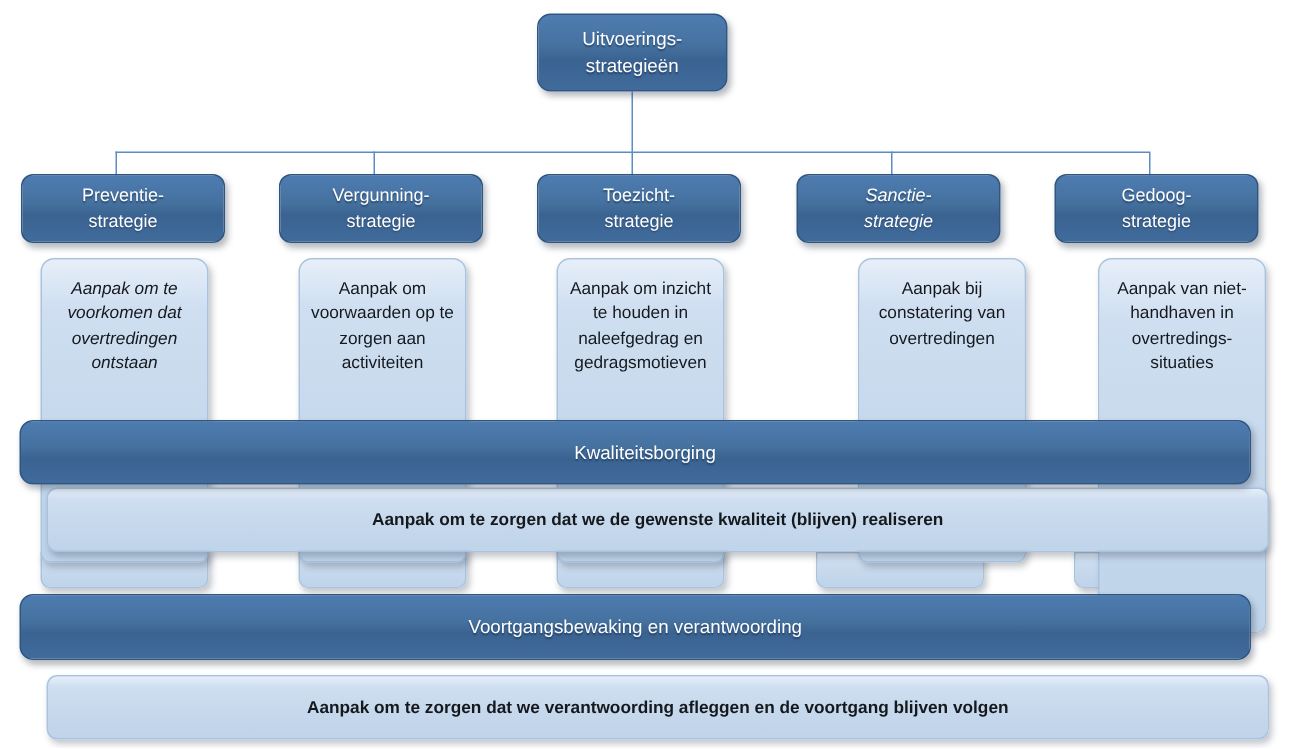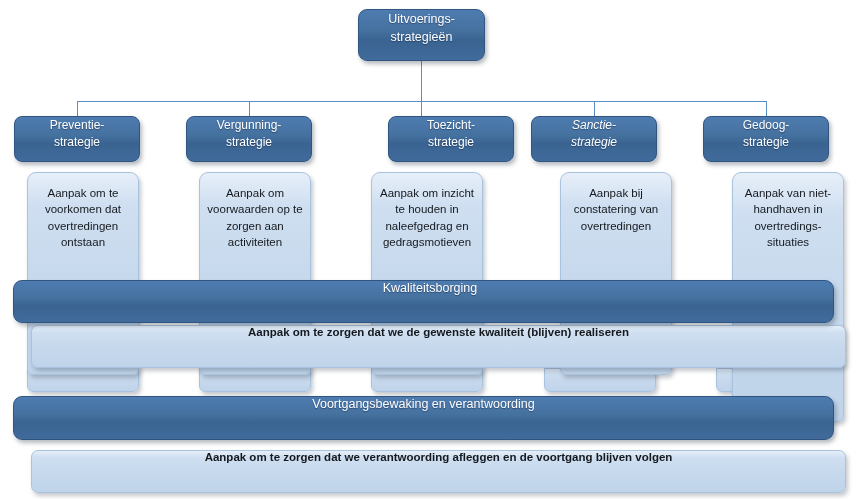--- a/index.html
+++ b/index.html
@@ -19,21 +19,21 @@
   
   .conn{position:absolute;background:#5B8CC4;}
   .conn-v{width:1px;}
   .conn-h{height:1px;}
 
   
   .box{
     position:absolute;
     box-sizing:border-box;
     display:flex;
-    align-items:flex-start;
+    align-items:center;
     justify-content:center;
     text-align:center;
     border-radius:7px;
   }
 
   
   .dark{
     background:linear-gradient(to bottom,#4E7CB0 0%,#45719F 42%,#3A6391 60%,#406B9B 100%);
     border:1px solid #2F5580;
     color:#ffffff;
@@ -48,21 +48,21 @@
     color:#15191E;
     box-shadow:2px 3px 4px rgba(60,70,85,.30);
   }
 
   
   #root-box{
     left:358px;top:9px;width:127px;height:52px;
     font-size:12.5px;line-height:1.45;border-radius:9px;
   }
   .col-head{
-    top:116px;width:126px;height:46px;
+    top:116px;width:136px;height:46px;
     font-size:12px;line-height:1.45;border-radius:8px;
     z-index:6;
   }
   .col-body{
     top:172px;width:112px;
     font-size:11.5px;line-height:1.42;
     border-radius:9px 9px 6px 6px;
     align-items:flex-start;
     padding:12px 6px 0 6px;
     z-index:3;
@@ -94,51 +94,51 @@
   <div class="conn conn-v" style="left:249px;top:101px;height:16px;"></div>
   <div class="conn conn-v" style="left:421px;top:101px;height:16px;"></div>
   <div class="conn conn-v" style="left:594px;top:101px;height:16px;"></div>
   <div class="conn conn-v" style="left:766px;top:101px;height:16px;"></div>
 
   <div class="box dark" id="root-box">
     <span class="nowrap">Uitvoerings-
 strategieën</span>
   </div>
 
-  <div class="box light col-body" style="left:27px;height:203px;">
+  <div class="box light col-body" style="left:27px;height:203px;font-style:italic;">
     <span class="txt">Aanpak om te voorkomen dat overtredingen ontstaan</span>
   </div>
   <div class="box light col-body" style="left:199px;height:203px;">
     <span class="txt">Aanpak om voorwaarden op te zorgen aan activiteiten</span>
   </div>
   <div class="box light col-body" style="left:371px;height:203px;">
     <span class="txt">Aanpak om inzicht te houden in naleefgedrag en gedragsmotieven</span>
   </div>
-  <div class="box light col-body" style="left:560px;height:203px;">
+  <div class="box light col-body" style="left:572px;height:203px;">
     <span class="txt">Aanpak bij constatering van overtredingen</span>
   </div>
   <div class="box light col-body" style="left:732px;height:250px;">
     <span class="txt">Aanpak van niet-handhaven in overtredings-situaties</span>
   </div>
 
   <div class="box light" style="left:27px;top:368px;width:112px;height:24px;border-radius:0 0 6px 6px;z-index:2;"></div>
   <div class="box light" style="left:199px;top:368px;width:112px;height:24px;border-radius:0 0 6px 6px;z-index:2;"></div>
   <div class="box light" style="left:371px;top:368px;width:112px;height:24px;border-radius:0 0 6px 6px;z-index:2;"></div>
   <div class="box light" style="left:544px;top:368px;width:112px;height:24px;border-radius:0 0 6px 6px;z-index:2;"></div>
   <div class="box light" style="left:716px;top:368px;width:112px;height:24px;border-radius:0 0 6px 6px;z-index:2;"></div>
 
   <div class="box dark col-head" style="left:14px;">
     <span class="nowrap">Preventie-
 strategie</span>
   </div>
   <div class="box dark col-head" style="left:186px;">
     <span class="nowrap">Vergunning-
 strategie</span>
   </div>
-  <div class="box dark col-head" style="left:358px;margin-left:30px;">
+  <div class="box dark col-head" style="left:358px;">
     <span class="nowrap">Toezicht-
 strategie</span>
   </div>
   <div class="box dark col-head" style="left:531px;font-style:italic;">
     <span class="nowrap">Sanctie-
 strategie</span>
   </div>
   <div class="box dark col-head" style="left:703px;">
     <span class="nowrap">Gedoog-
 strategie</span>

